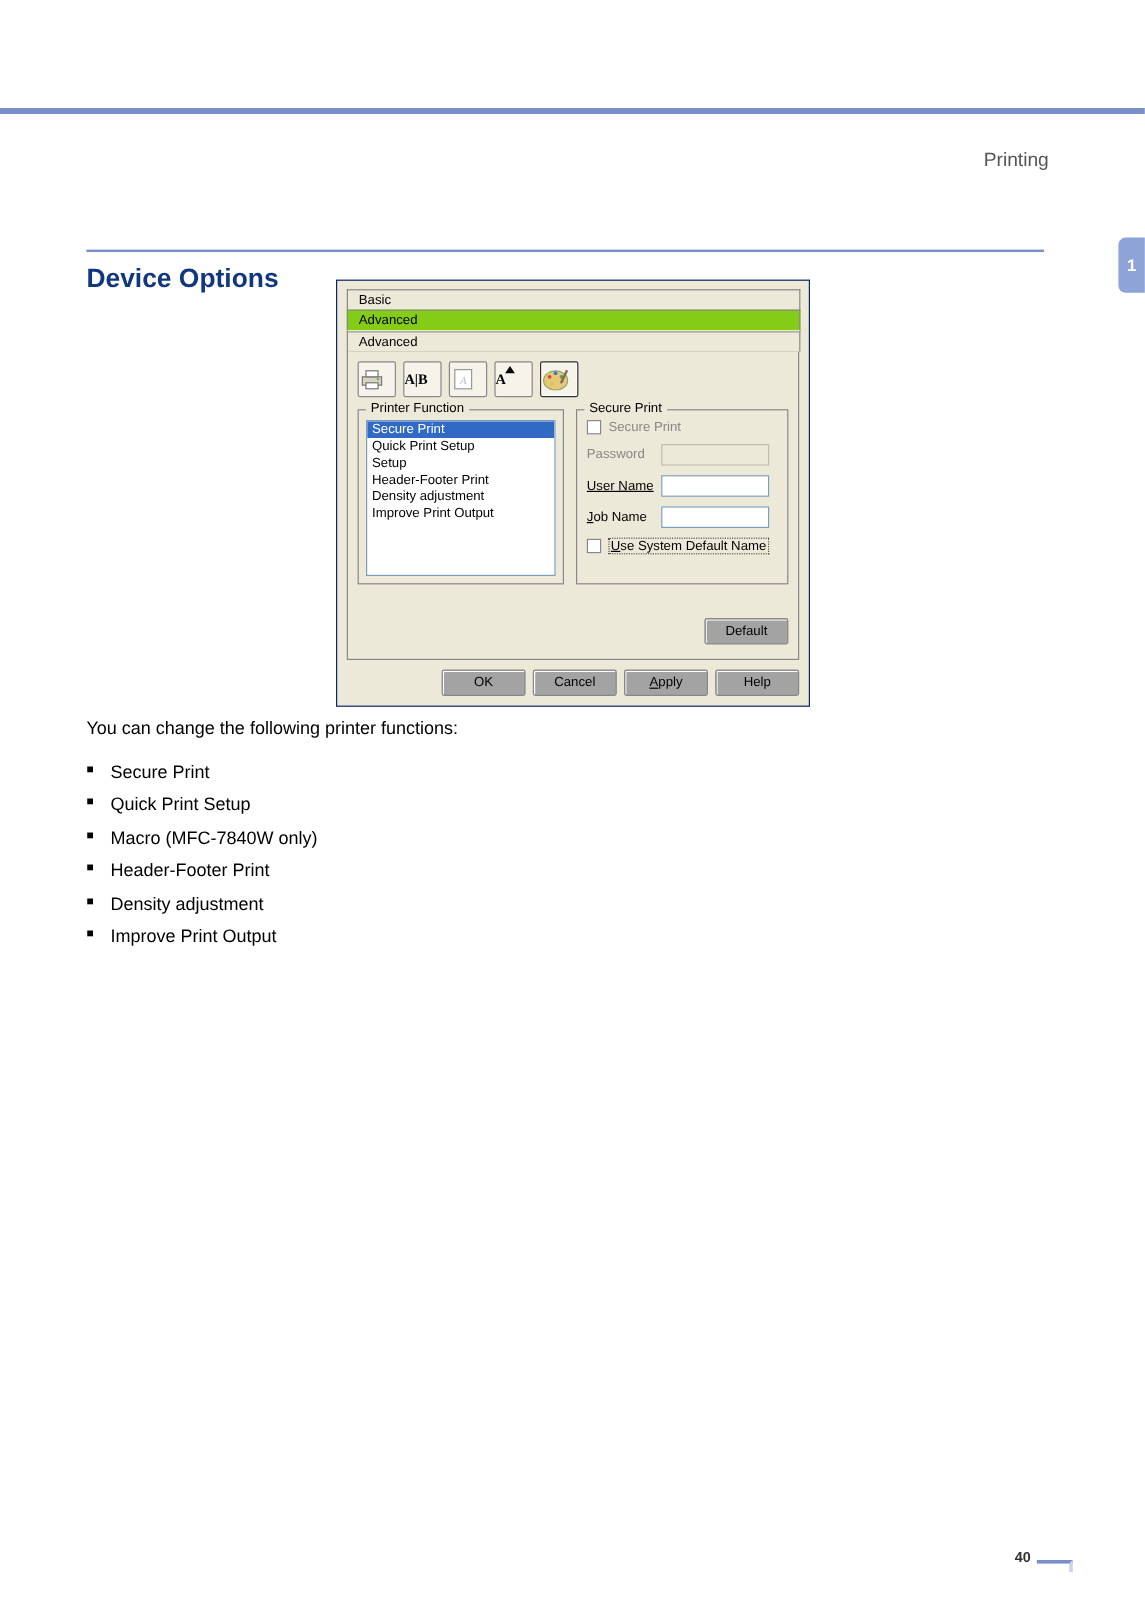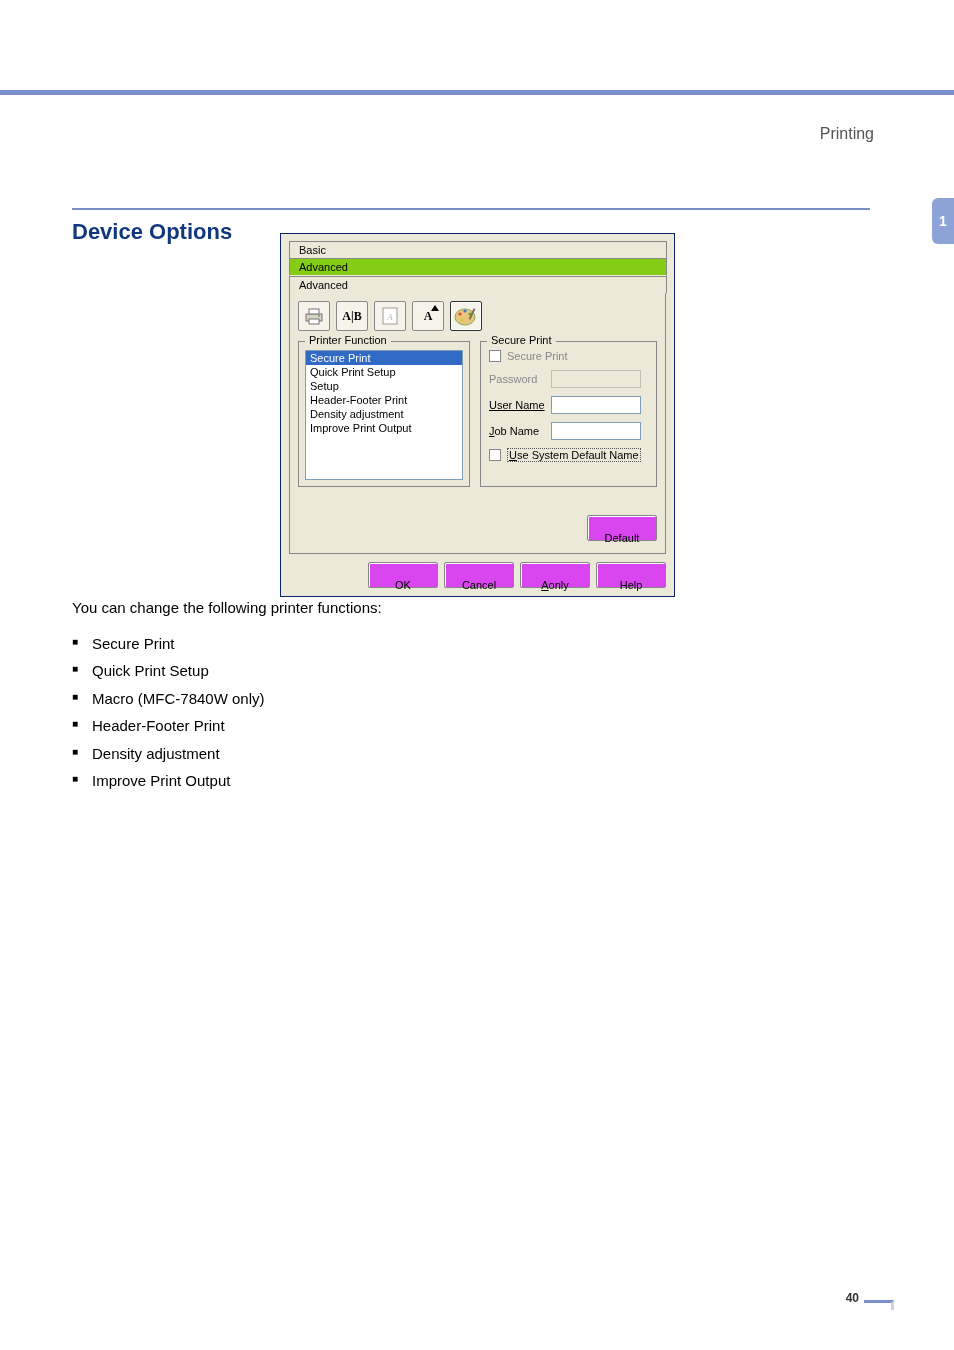--- a/index.html
+++ b/index.html
@@ -142,21 +142,21 @@
   .iconrow {
     display: flex;
     gap: 6px;
     align-items: center;
     margin-bottom: 10px;
   }
   .iconbtn {
     width: 32px; height: 30px;
     border: 1px solid #888;
     background: #f5f3ea;
-    display: flex; align-items: center; justify-content: center;
+    display: flex; align-items: center; justify-content: flex-start;
     border-radius: 2px;
   }
   .iconbtn.active { border: 1px solid #333; box-shadow: inset 0 0 0 1px #fff; }
   .ab-glyph { font-weight: bold; font-size: 12px; font-family: "Times New Roman", serif; }
   .ab-up { position: relative; }
   .ab-up::after {
     content: "";
     position: absolute;
     right: -7px;
     top: -4px;
@@ -222,27 +222,27 @@
   .btnrow {
     display: flex;
     justify-content: flex-end;
     gap: 6px;
     margin-top: 8px;
   }
   .winbtn {
     min-width: 70px;
     height: 22px;
     border: 1px solid #888;
-    background: #d946ef;
+    background: #a3a3a3;
     font-size: 11px;
     border-radius: 2px;
     box-shadow: inset 1px 1px 0 #fff;
     text-align: center;
     line-height: 20px;
-    padding: 12px 6px;
+    padding: 0 6px;
   }
 
   
   .body-text {
     position: absolute;
     top: 595px;
     left: 72px;
     width: 800px;
     font-size: 15px;
     color: #000;
@@ -365,21 +365,21 @@
 
       <div class="btnrow" style="margin-top:28px;">
         <div class="winbtn">Default</div>
       </div>
     </div>
 
     <div class="btnrow">
       <div class="winbtn">OK</div>
       <div class="winbtn">Cancel</div>
       <div class="winbtn">
-        <span class="underline-access">A</span><span>only</span>
+        <span class="underline-access">A</span><span>pply</span>
       </div>
       <div class="winbtn">Help</div>
     </div>
   </div>
 </div>
 
 <div class="body-text">
   <div class="intro">You can change the following printer functions:</div>
   <ul>
     <li>Secure Print</li>

